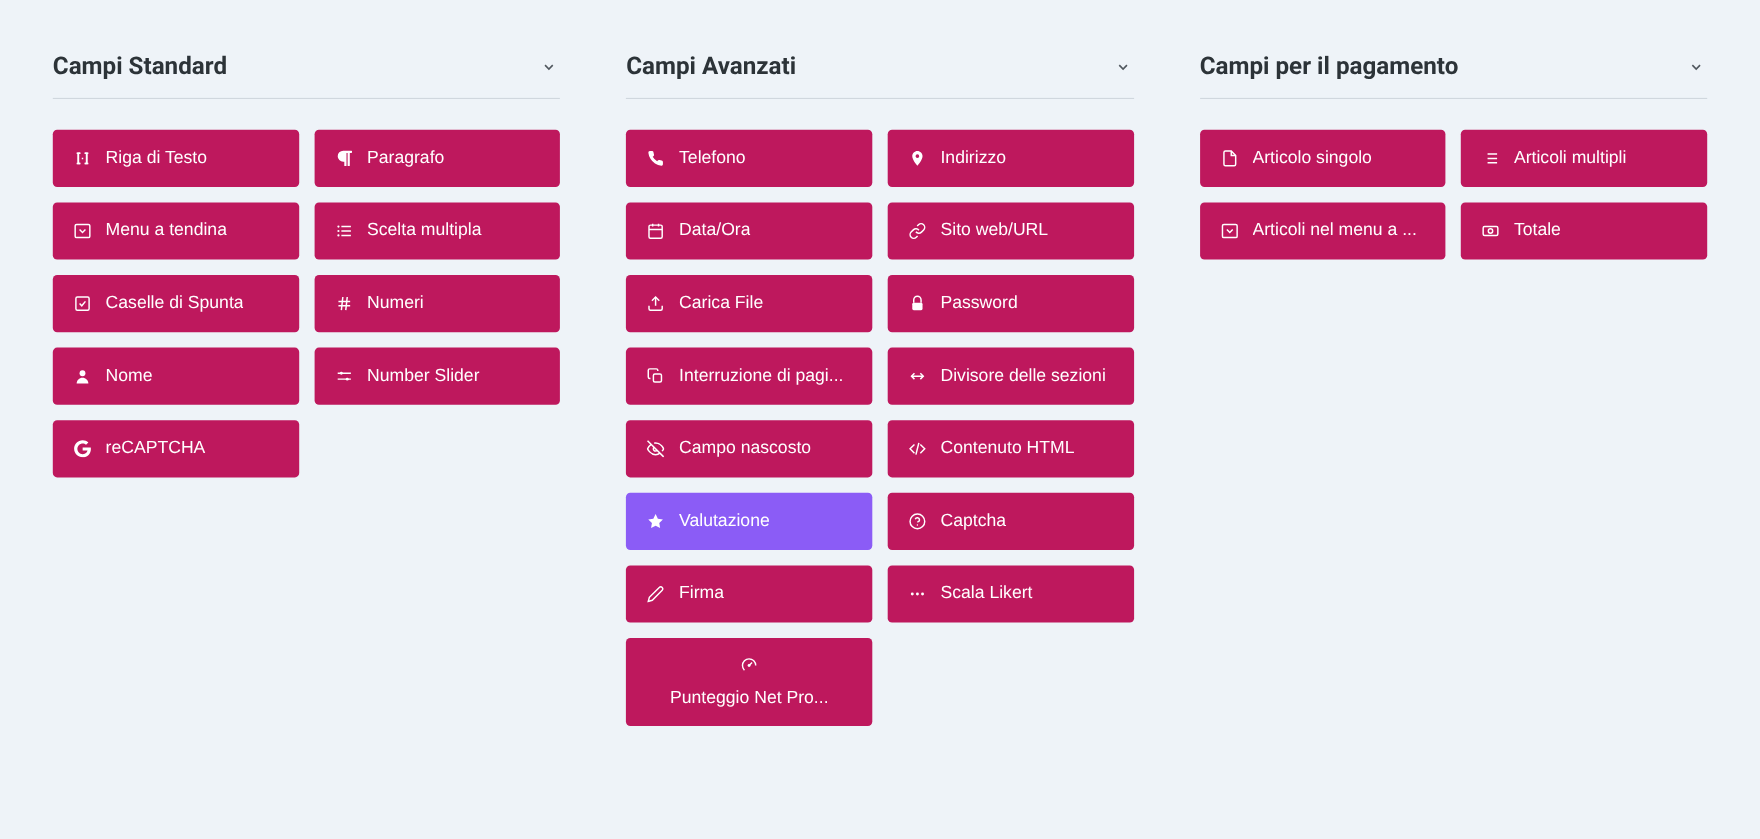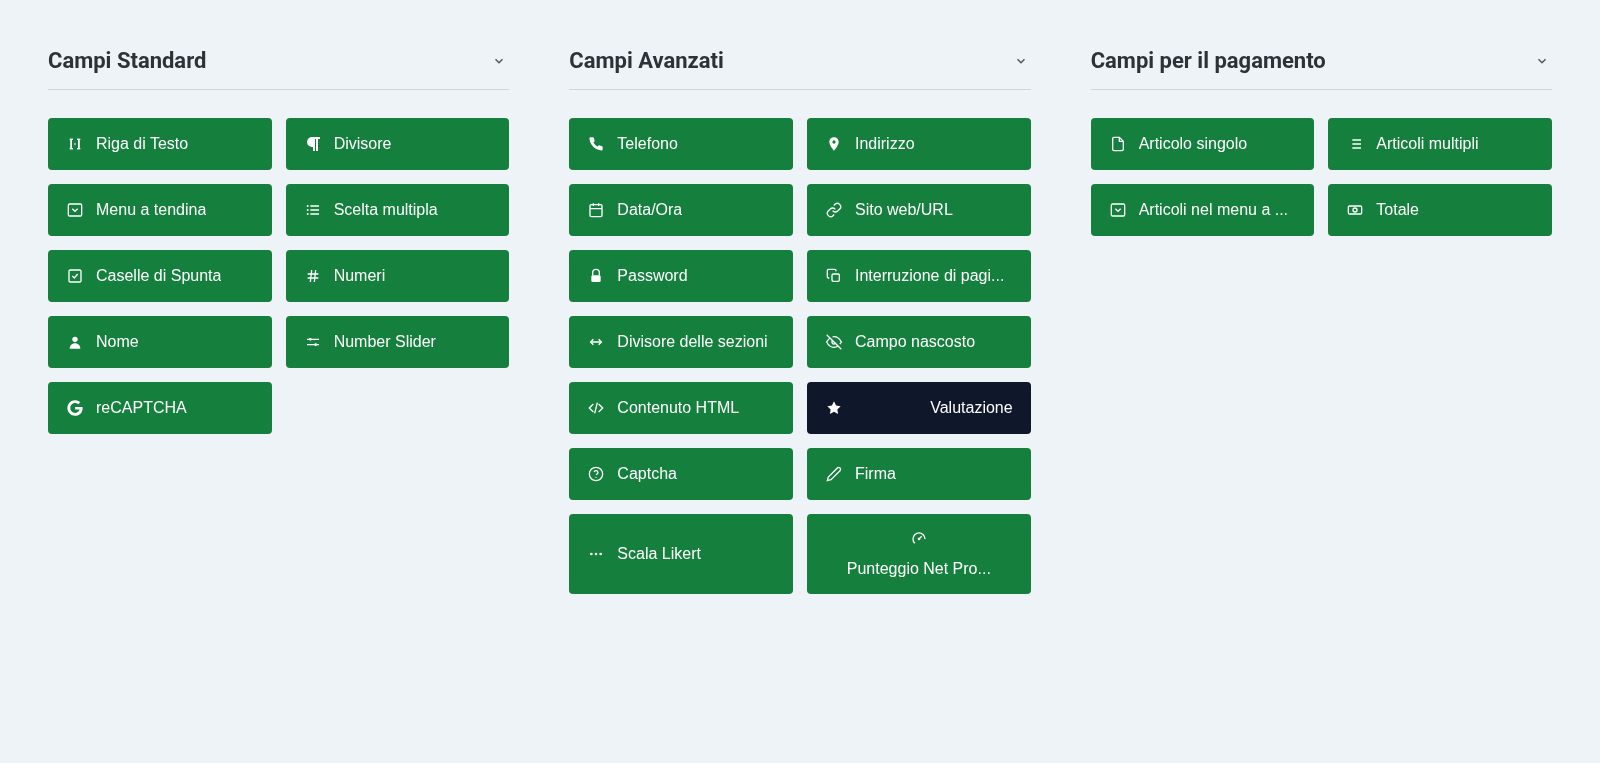--- a/index.html
+++ b/index.html
@@ -58,37 +58,36 @@
     .button-grid {
       display: grid;
       grid-template-columns: 1fr 1fr;
       gap: 14px;
     }
     
     .field-button {
       display: flex;
       align-items: center;
       gap: 12px;
-      background-color: #15803d;
+      background-color: #be185d;
       color: #ffffff;
       padding: 16px 18px;
       border-radius: 4px;
       font-size: 16px;
       font-weight: 400;
       cursor: pointer;
       border: none;
       text-align: left;
       white-space: nowrap;
       overflow: hidden;
       min-height: 52px;
     }
     
     .field-button.highlighted {
-      background-color: #0f172a;
-      justify-content: space-between;
+      background-color: #8b5cf6;
     }
     
     .field-button .icon {
       flex-shrink: 0;
       width: 18px;
       height: 18px;
       display: flex;
       align-items: center;
       justify-content: center;
     }
@@ -128,21 +127,21 @@
             </svg>
           </span>
           <span class="label">Riga di Testo</span>
         </button>
         <button class="field-button">
           <span class="icon">
             <svg viewBox="0 0 448 512">
               <path d="M448 48v32a16 16 0 0 1-16 16h-48v368a16 16 0 0 1-16 16h-32a16 16 0 0 1-16-16V96h-32v368a16 16 0 0 1-16 16h-32a16 16 0 0 1-16-16V352h-32a160 160 0 0 1 0-320h240a16 16 0 0 1 16 16z"></path>
             </svg>
           </span>
-          <span class="label">Divisore</span>
+          <span class="label">Paragrafo</span>
         </button>
         <button class="field-button">
           <span class="icon">
             <svg viewBox="0 0 24 24">
               <rect x="2" y="3" width="20" height="18" rx="2" fill="none" stroke="currentColor" stroke-width="2"></rect>
               <polyline points="8 10 12 14 16 10" fill="none" stroke="currentColor" stroke-width="2"></polyline>
             </svg>
           </span>
           <span class="label">Menu a tendina</span>
         </button>
@@ -252,20 +251,30 @@
             <svg viewBox="0 0 24 24">
               <path d="M10 13a5 5 0 0 0 7.54.54l3-3a5 5 0 0 0-7.07-7.07l-1.72 1.71" fill="none" stroke="currentColor" stroke-width="2"></path>
               <path d="M14 11a5 5 0 0 0-7.54-.54l-3 3a5 5 0 0 0 7.07 7.07l1.71-1.71" fill="none" stroke="currentColor" stroke-width="2"></path>
             </svg>
           </span>
           <span class="label">Sito web/URL</span>
         </button>
         <button class="field-button">
           <span class="icon">
             <svg viewBox="0 0 24 24">
+              <path d="M21 15v4a2 2 0 0 1-2 2H5a2 2 0 0 1-2-2v-4" fill="none" stroke="currentColor" stroke-width="2"></path>
+              <polyline points="17 8 12 3 7 8" fill="none" stroke="currentColor" stroke-width="2"></polyline>
+              <line x1="12" y1="3" x2="12" y2="15" stroke="currentColor" stroke-width="2"></line>
+            </svg>
+          </span>
+          <span class="label">Carica File</span>
+        </button>
+        <button class="field-button">
+          <span class="icon">
+            <svg viewBox="0 0 24 24">
               <rect x="5" y="11" width="14" height="10" rx="2"></rect>
               <path d="M7 11V7a5 5 0 0 1 10 0v4" fill="none" stroke="currentColor" stroke-width="2"></path>
             </svg>
           </span>
           <span class="label">Password</span>
         </button>
         <button class="field-button">
           <span class="icon">
             <svg viewBox="0 0 24 24">
               <rect x="9" y="9" width="11" height="11" rx="2" fill="none" stroke="currentColor" stroke-width="2"></rect>

